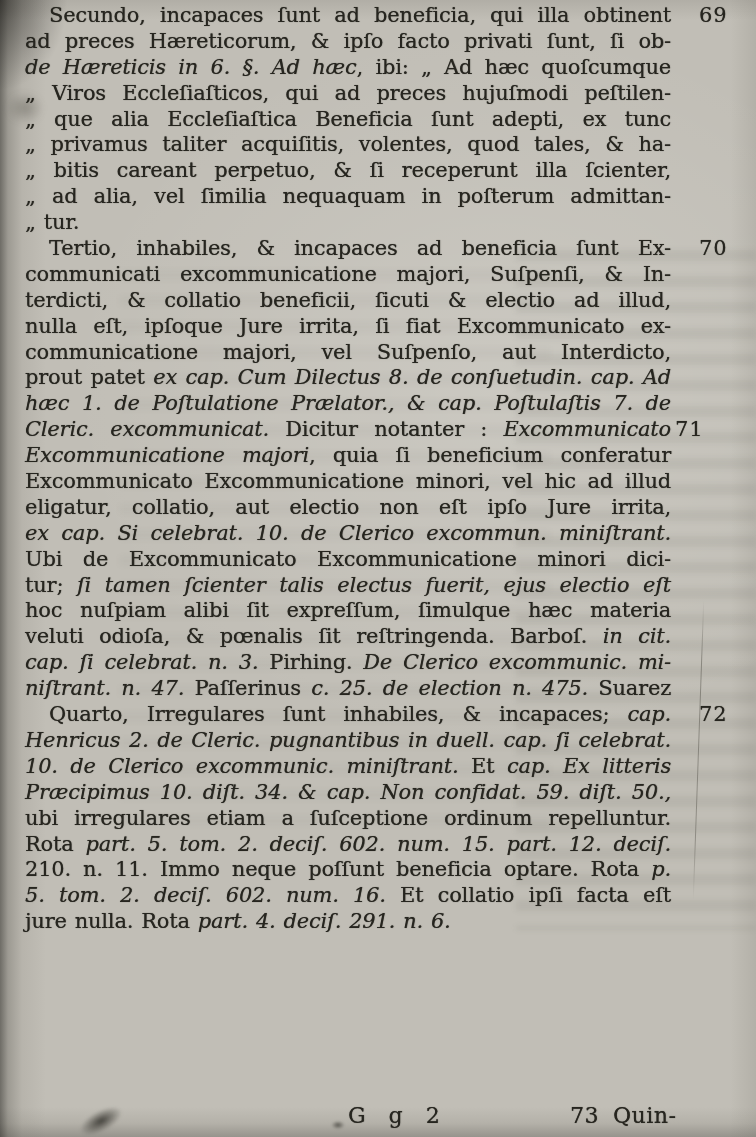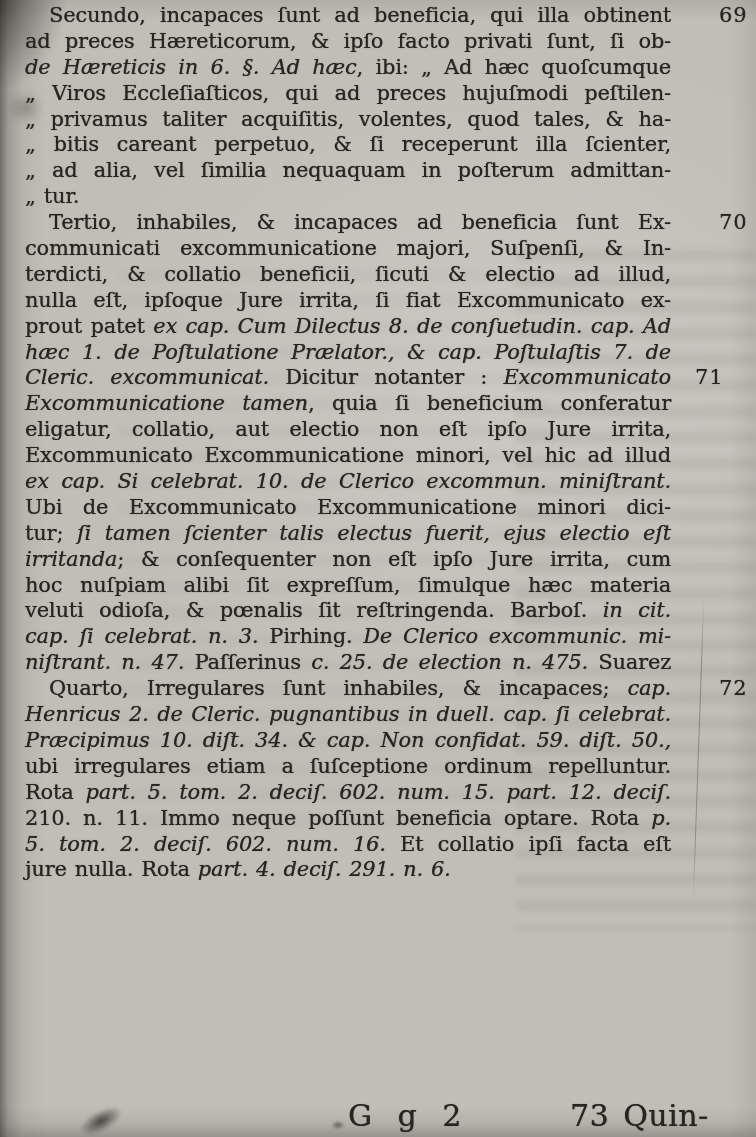--- a/index.html
+++ b/index.html
@@ -69,27 +69,27 @@
     position:relative;
     height:25.9px;line-height:25.9px;
     text-align:justify;
     text-align-last:justify;
     white-space:normal;
   }
   .line.indent{text-indent:24px;}
   .line.para-end{text-align-last:left;}
   .it{font-style:italic;}
   .margin-num{
-    position:absolute;left:670px;top:0;width:60px;
+    position:absolute;left:650px;top:0;width:60px;
     font-style:normal;text-align:right;
     letter-spacing:1px;
   }
   .footer{
     position:absolute;left:0;top:1101px;width:756px;height:36px;
-    color:#26251f;font-size:30px;line-height:30px;
+    color:#26251f;font-size:22px;line-height:30px;
     filter:blur(0.32px);
     text-shadow:0.3px 0.3px 0.8px rgba(38,36,30,0.8);
   }
   .sig{position:absolute;left:348px;letter-spacing:6px;word-spacing:4px;}
   .catch{position:absolute;left:570px;letter-spacing:0.5px;}
   .catch .cm{margin-right:14px;}
 </style>
 </head>
 <body>
 
@@ -99,44 +99,46 @@
   <div class="smudge-tl"></div>
   <div class="scratch"></div>
   <div class="stain-bl"></div>
   <div class="stain-bl2"></div>
 
   <div class="text-block">
       <div class="line indent"><span>Secundo, incapaces ſunt ad beneficia, qui illa obtinent</span><span class="margin-num">69</span></div>
       <div class="line"><span>ad preces Hæreticorum, &amp; ipſo facto privati ſunt, ſi ob-</span></div>
       <div class="line"><span class="it">de Hæreticis in 6. §. Ad hæc</span><span>, ibi: „ Ad hæc quoſcumque</span></div>
       <div class="line"><span>„ Viros Eccleſiaſticos, qui ad preces hujuſmodi peſtilen-</span></div>
+      <div class="line"><span>„ que alia Eccleſiaſtica Beneficia ſunt adepti, ex tunc</span></div>
       <div class="line"><span>„ privamus taliter acquiſitis, volentes, quod tales, &amp; ha-</span></div>
       <div class="line"><span>„ bitis careant perpetuo, &amp; ſi receperunt illa ſcienter,</span></div>
       <div class="line"><span>„ ad alia, vel ſimilia nequaquam in poſterum admittan-</span></div>
       <div class="line para-end"><span>„ tur.</span></div>
       <div class="line indent"><span>Tertio, inhabiles, &amp; incapaces ad beneficia ſunt Ex-</span><span class="margin-num">70</span></div>
       <div class="line"><span>communicati excommunicatione majori, Suſpenſi, &amp; In-</span></div>
       <div class="line"><span>terdicti, &amp; collatio beneficii, ſicuti &amp; electio ad illud,</span></div>
       <div class="line"><span>nulla eſt, ipſoque Jure irrita, ſi fiat Excommunicato ex-</span></div>
+      <div class="line"><span>communicatione majori, vel Suſpenſo, aut Interdicto,</span></div>
       <div class="line"><span>prout patet </span><span class="it">ex cap. Cum Dilectus 8. de conſuetudin. cap. Ad</span></div>
       <div class="line"><span class="it">hæc 1. de Poſtulatione Prælator., &amp; cap. Poſtulaſtis 7. de</span></div>
       <div class="line"><span class="it">Cleric. excommunicat.</span><span> Dicitur notanter : </span><span class="it">Excommunicato</span><span class="margin-num">71</span></div>
-      <div class="line"><span class="it">Excommunicatione tamen</span><span>, quia ſi beneficium conferatur</span></div>
+      <div class="line"><span class="it">Excommunicatione majori</span><span>, quia ſi beneficium conferatur</span></div>
+      <div class="line"><span>Excommunicato Excommunicatione minori, vel hic ad illud</span></div>
       <div class="line"><span>eligatur, collatio, aut electio non eſt ipſo Jure irrita,</span></div>
-      <div class="line"><span>Excommunicato Excommunicatione minori, vel hic ad illud</span></div>
       <div class="line"><span class="it">ex cap. Si celebrat. 10. de Clerico excommun. miniſtrant.</span></div>
       <div class="line"><span>Ubi de Excommunicato Excommunicatione minori dici-</span></div>
       <div class="line"><span>tur; </span><span class="it">ſi tamen ſcienter talis electus fuerit, ejus electio eſt</span></div>
-      <div class="line"><span class="it">irritanda</span><span>; &amp; conſequenter non eſt ipſo Jure irrita, cum</span></div>
       <div class="line"><span>hoc nuſpiam alibi ſit expreſſum, ſimulque hæc materia</span></div>
       <div class="line"><span>veluti odioſa, &amp; pœnalis ſit reſtringenda. Barboſ. </span><span class="it">in cit.</span></div>
       <div class="line"><span class="it">cap. ſi celebrat. n. 3. </span><span>Pirhing. </span><span class="it">De Clerico excommunic. mi-</span></div>
       <div class="line"><span class="it">niſtrant. n. 47. </span><span>Paſſerinus </span><span class="it">c. 25. de election n. 475. </span><span>Suarez</span></div>
       <div class="line indent"><span>Quarto, Irregulares ſunt inhabiles, &amp; incapaces; </span><span class="it">cap.</span><span class="margin-num">72</span></div>
       <div class="line"><span class="it">Henricus 2. de Cleric. pugnantibus in duell. cap. ſi celebrat.</span></div>
+      <div class="line"><span class="it">10. de Clerico excommunic. miniſtrant. </span><span>Et </span><span class="it">cap. Ex litteris</span></div>
       <div class="line"><span class="it">Præcipimus 10. diſt. 34. &amp; cap. Non confidat. 59. diſt. 50.,</span></div>
       <div class="line"><span>ubi irregulares etiam a ſuſceptione ordinum repelluntur.</span></div>
       <div class="line"><span>Rota </span><span class="it">part. 5. tom. 2. deciſ. 602. num. 15. part. 12. deciſ.</span></div>
       <div class="line"><span>210. n. 11. Immo neque poſſunt beneficia optare. Rota </span><span class="it">p.</span></div>
       <div class="line"><span class="it">5. tom. 2. deciſ. 602. num. 16. </span><span>Et collatio ipſi facta eſt</span></div>
       <div class="line para-end"><span>jure nulla. Rota </span><span class="it">part. 4. deciſ. 291. n. 6.</span></div>
     </div>
 
   <div class="footer">
     <span class="sig">G g 2</span>

